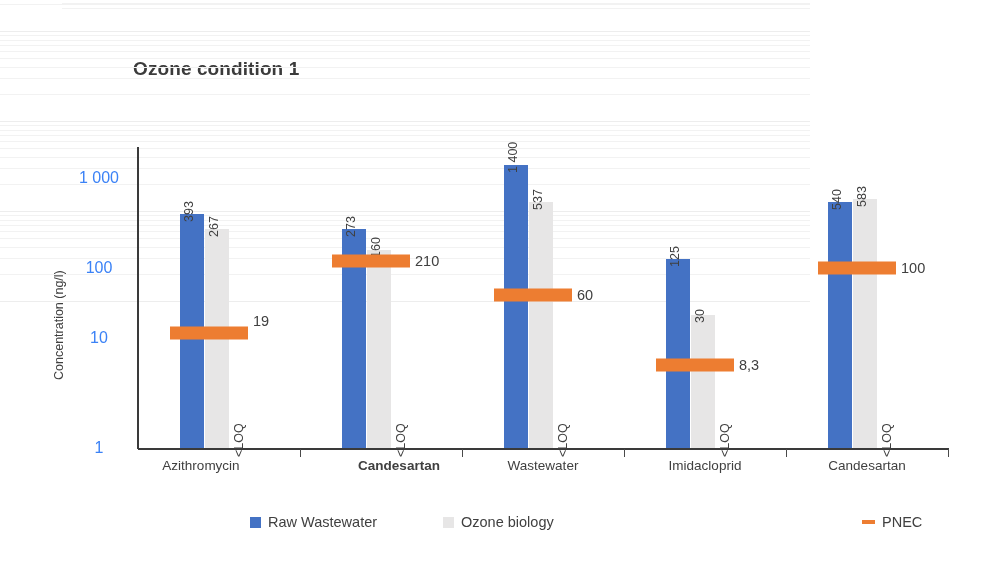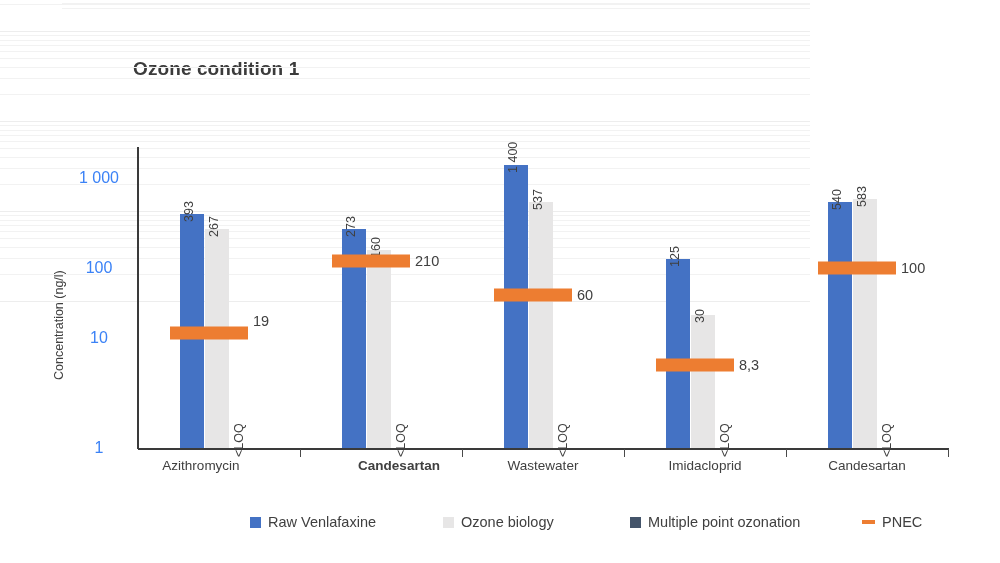--- a/index.html
+++ b/index.html
@@ -208,28 +208,24 @@
       <div class="loq-label" style="left: 894px; top: 443px;">&lt;LOQ</div>
       <div class="pnec-bar" style="left: 818px; width: 78px; top: 267.891px;"></div>
       <div class="pnec-value" style="left: 901px; top: 267.891px;">100</div>
       <div class="cat-label" style="left: 867px;">Candesartan</div>
       <div class="x-tick" style="left: 948px;"></div>
     </div>
 
   <div class="legend" id="legend">
       <div class="legend-item" style="left: 250px;">
         <span class="swatch" style="background: rgb(68, 114, 196);"></span>
-        <span>Raw Venlafaxine</span>
+        <span>Raw Wastewater</span>
       </div>
       <div class="legend-item" style="left: 443px;">
         <span class="swatch" style="background: rgb(231, 230, 230);"></span>
         <span>Ozone biology</span>
       </div>
-      <div class="legend-item" style="left: 630px;">
-        <span class="swatch" style="background: rgb(68, 84, 106);"></span>
-        <span>Multiple point ozonation</span>
-      </div>
       <div class="legend-item" style="left: 862px;">
         <span class="swatch line" style="background: rgb(237, 125, 49);"></span>
         <span>PNEC</span>
       </div>
     </div>
 </div>
 
 </body></html>

